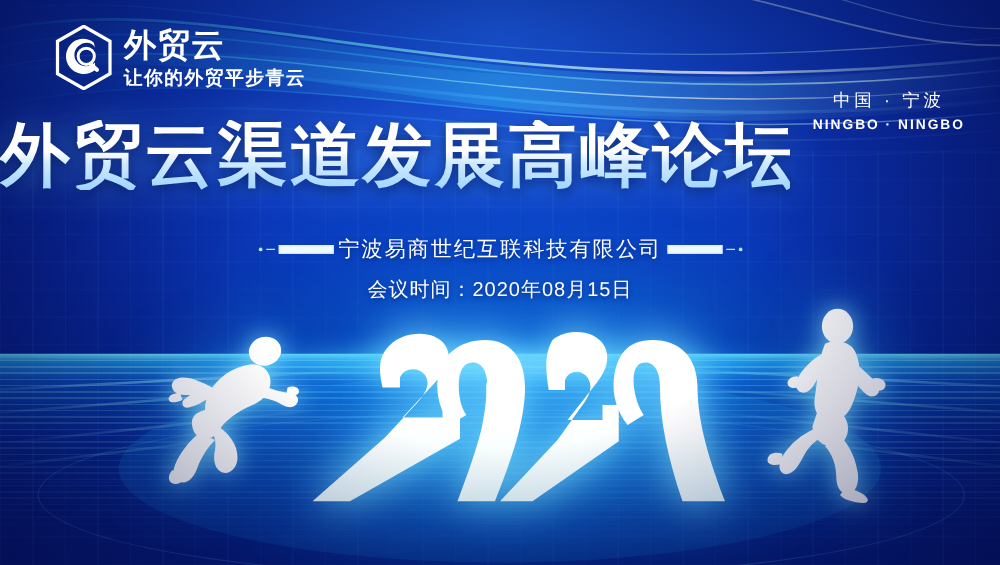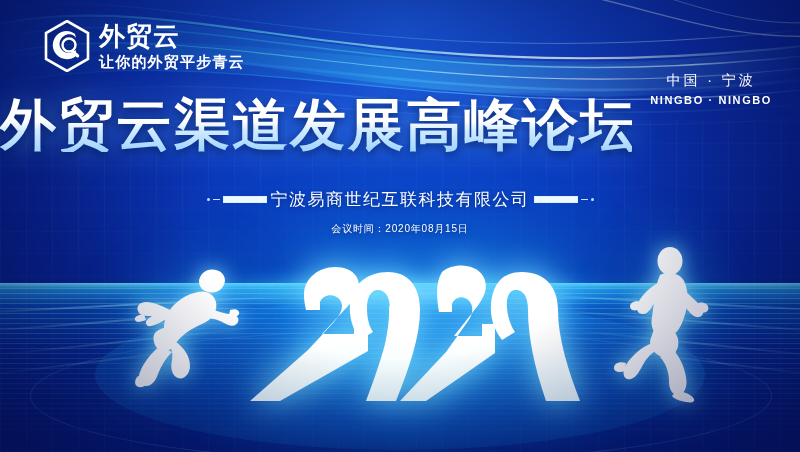--- a/index.html
+++ b/index.html
@@ -122,21 +122,21 @@
   .orn .bar{width:42px;height:5px;border:1px solid #dcefff;background:#eef8ff;}
   .orn.right{flex-direction:row-reverse;}
   .subtitle{
     font-size:17px;color:#ffffff;letter-spacing:1.5px;white-space:nowrap;
     text-shadow:0 1px 4px rgba(0,20,90,.6);
   }
 
   
   .date{
     position:absolute;left:0;top:222px;width:800px;text-align:center;
-    font-size:10px;color:#ffffff;letter-spacing:.8px;white-space:nowrap;
+    font-size:16px;color:#ffffff;letter-spacing:.8px;white-space:nowrap;
     text-shadow:0 1px 4px rgba(0,20,90,.6);
   }
 
   
   .year{position:absolute;left:250px;top:258px;width:330px;height:145px;}
   .year svg{display:block;filter:drop-shadow(0 0 16px rgba(120,225,255,.95)) drop-shadow(0 0 40px rgba(40,170,255,.7));}
 
   
   .runner-left{position:absolute;left:134px;top:256px;width:110px;height:132px;}
   .runner-right{position:absolute;left:612px;top:243px;width:108px;height:160px;}

